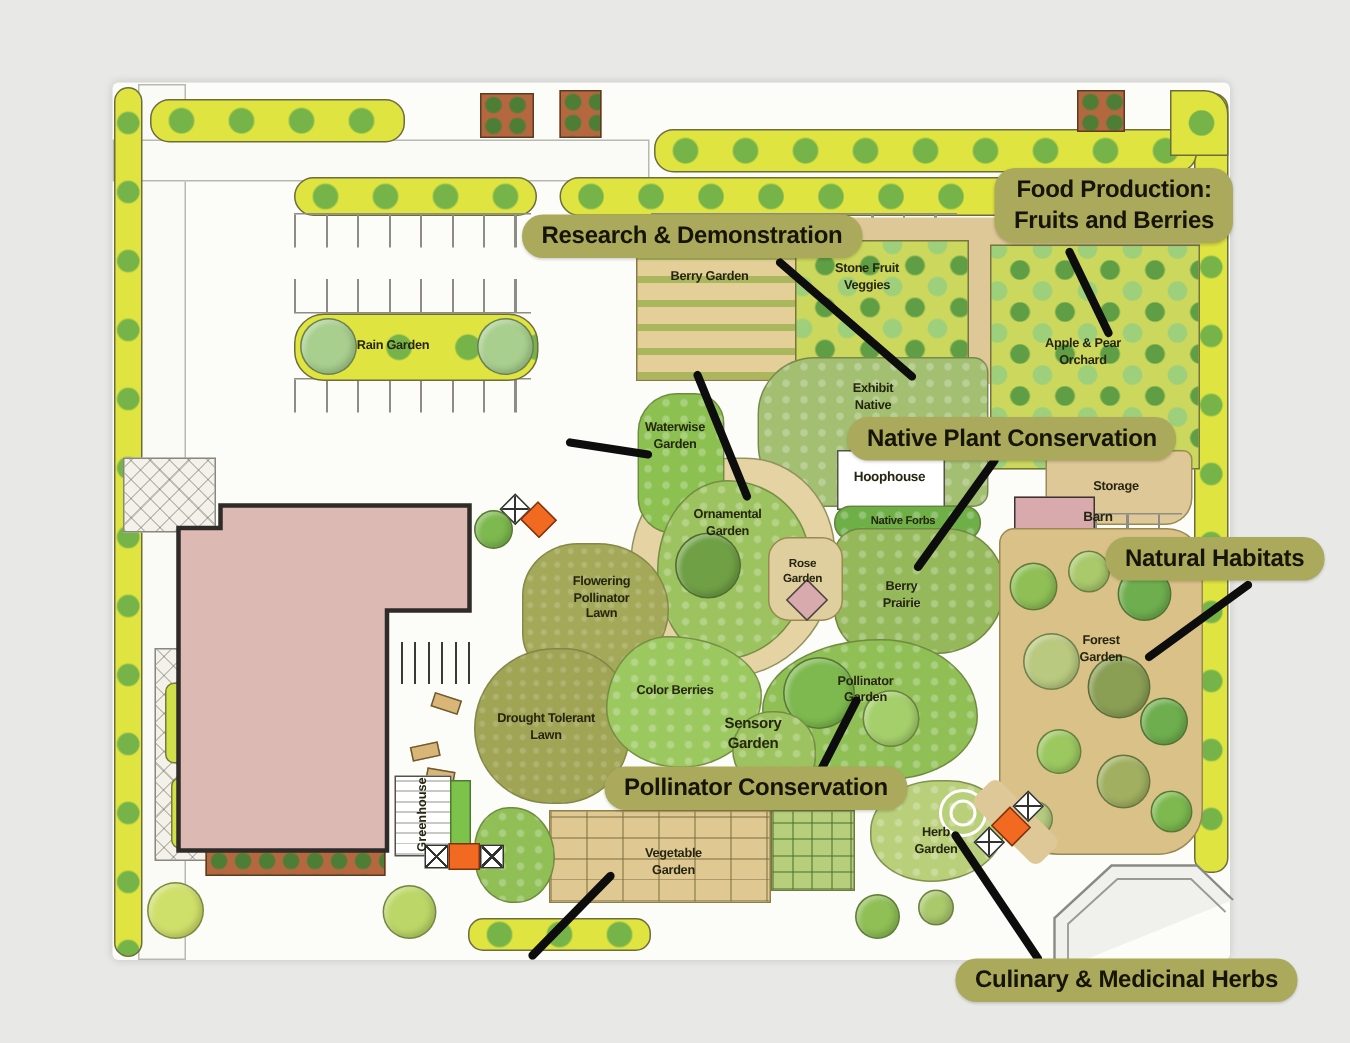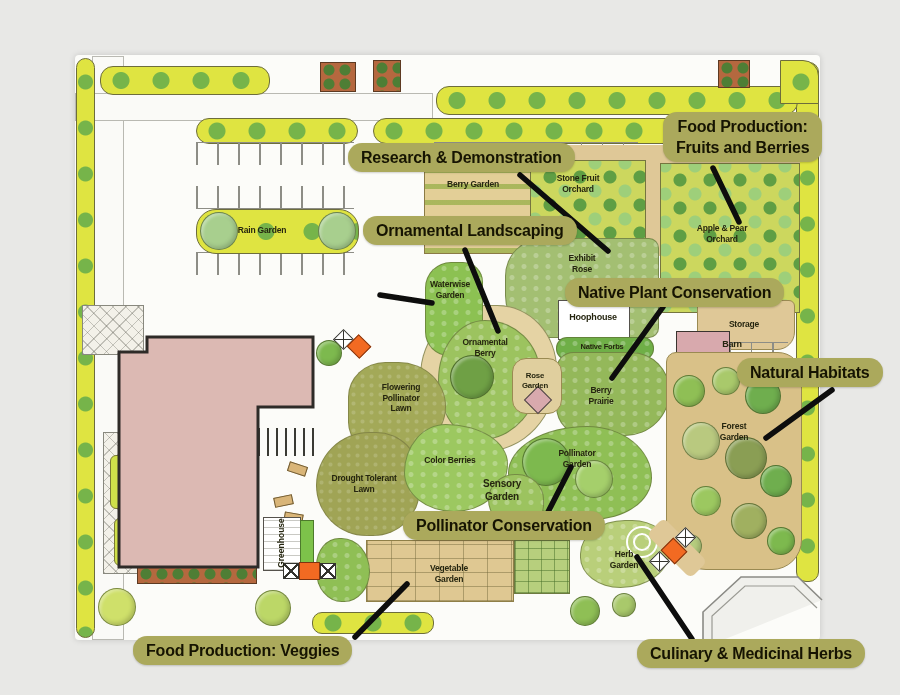--- a/index.html
+++ b/index.html
@@ -179,33 +179,33 @@
   <div class="tree" style="left:98px;top:588px;width:36px;height:36px;background:#cfe06a;"></div>
   <div class="tree" style="left:255px;top:590px;width:34px;height:34px;background:#bcd767;"></div>
   <div class="abs strip-h" style="left:312px;top:612px;width:120px;height:20px;border-radius:10px;"></div>
   <div class="tree" style="left:570px;top:596px;width:28px;height:28px;background:#8fbf55;"></div>
   <div class="tree" style="left:612px;top:593px;width:22px;height:22px;background:#a9c96b;"></div>
   <div class="tree" style="left:316px;top:340px;width:24px;height:24px;background:#7db94e;"></div>
 
   <div class="mlabel" style="left:262px;top:230px;">Rain Garden</div>
   <div class="mlabel" style="left:473px;top:184px;">Berry Garden</div>
   <div class="mlabel" style="left:578px;top:184px;">Stone Fruit
-Orchard</div>
+Veggies</div>
   <div class="mlabel" style="left:722px;top:234px;">Apple &amp; Pear
 Orchard</div>
   <div class="mlabel" style="left:450px;top:290px;">Waterwise
 Garden</div>
   <div class="mlabel" style="left:582px;top:264px;">Exhibit
-Rose</div>
+Native</div>
   <div class="mlabel" style="left:593px;top:318px;font-size:9px;">Hoophouse</div>
   <div class="mlabel" style="left:602px;top:347px;font-size:7.5px;">Native Forbs</div>
   <div class="mlabel" style="left:744px;top:324px;">Storage</div>
   <div class="mlabel" style="left:732px;top:345px;font-size:9px;">Barn</div>
   <div class="mlabel" style="left:485px;top:348px;">Ornamental
-Berry</div>
+Garden</div>
   <div class="mlabel" style="left:535px;top:381px;font-size:7.8px;">Rose
 Garden</div>
   <div class="mlabel" style="left:601px;top:396px;">Berry
 Prairie</div>
   <div class="mlabel" style="left:401px;top:398px;">Flowering
 Pollinator
 Lawn</div>
   <div class="mlabel" style="left:734px;top:432px;">Forest
 Garden</div>
   <div class="mlabel" style="left:450px;top:460px;">Color Berries</div>
@@ -231,19 +231,17 @@
       <line x1="832" y1="390" x2="766" y2="438"></line>
       <line x1="571" y1="467" x2="548" y2="512"></line>
       <line x1="407" y1="584" x2="355" y2="637"></line>
       <line x1="692" y1="639" x2="637" y2="557"></line>
     </g>
   </svg>
 
   <div class="callout" style="left:348px;top:143px;">Research &amp; Demonstration</div>
   <div class="callout" style="left:663px;top:112px;">Food Production:
 Fruits and Berries</div>
-  <div class="callout" style="left:363px;top:216px;">Ornamental Landscaping</div>
   <div class="callout" style="left:565px;top:278px;">Native Plant Conservation</div>
   <div class="callout" style="left:737px;top:358px;">Natural Habitats</div>
   <div class="callout" style="left:403px;top:511px;">Pollinator Conservation</div>
-  <div class="callout" style="left:133px;top:636px;">Food Production: Veggies</div>
   <div class="callout" style="left:637px;top:639px;">Culinary &amp; Medicinal Herbs</div>
 </div>
 
 </body></html>

